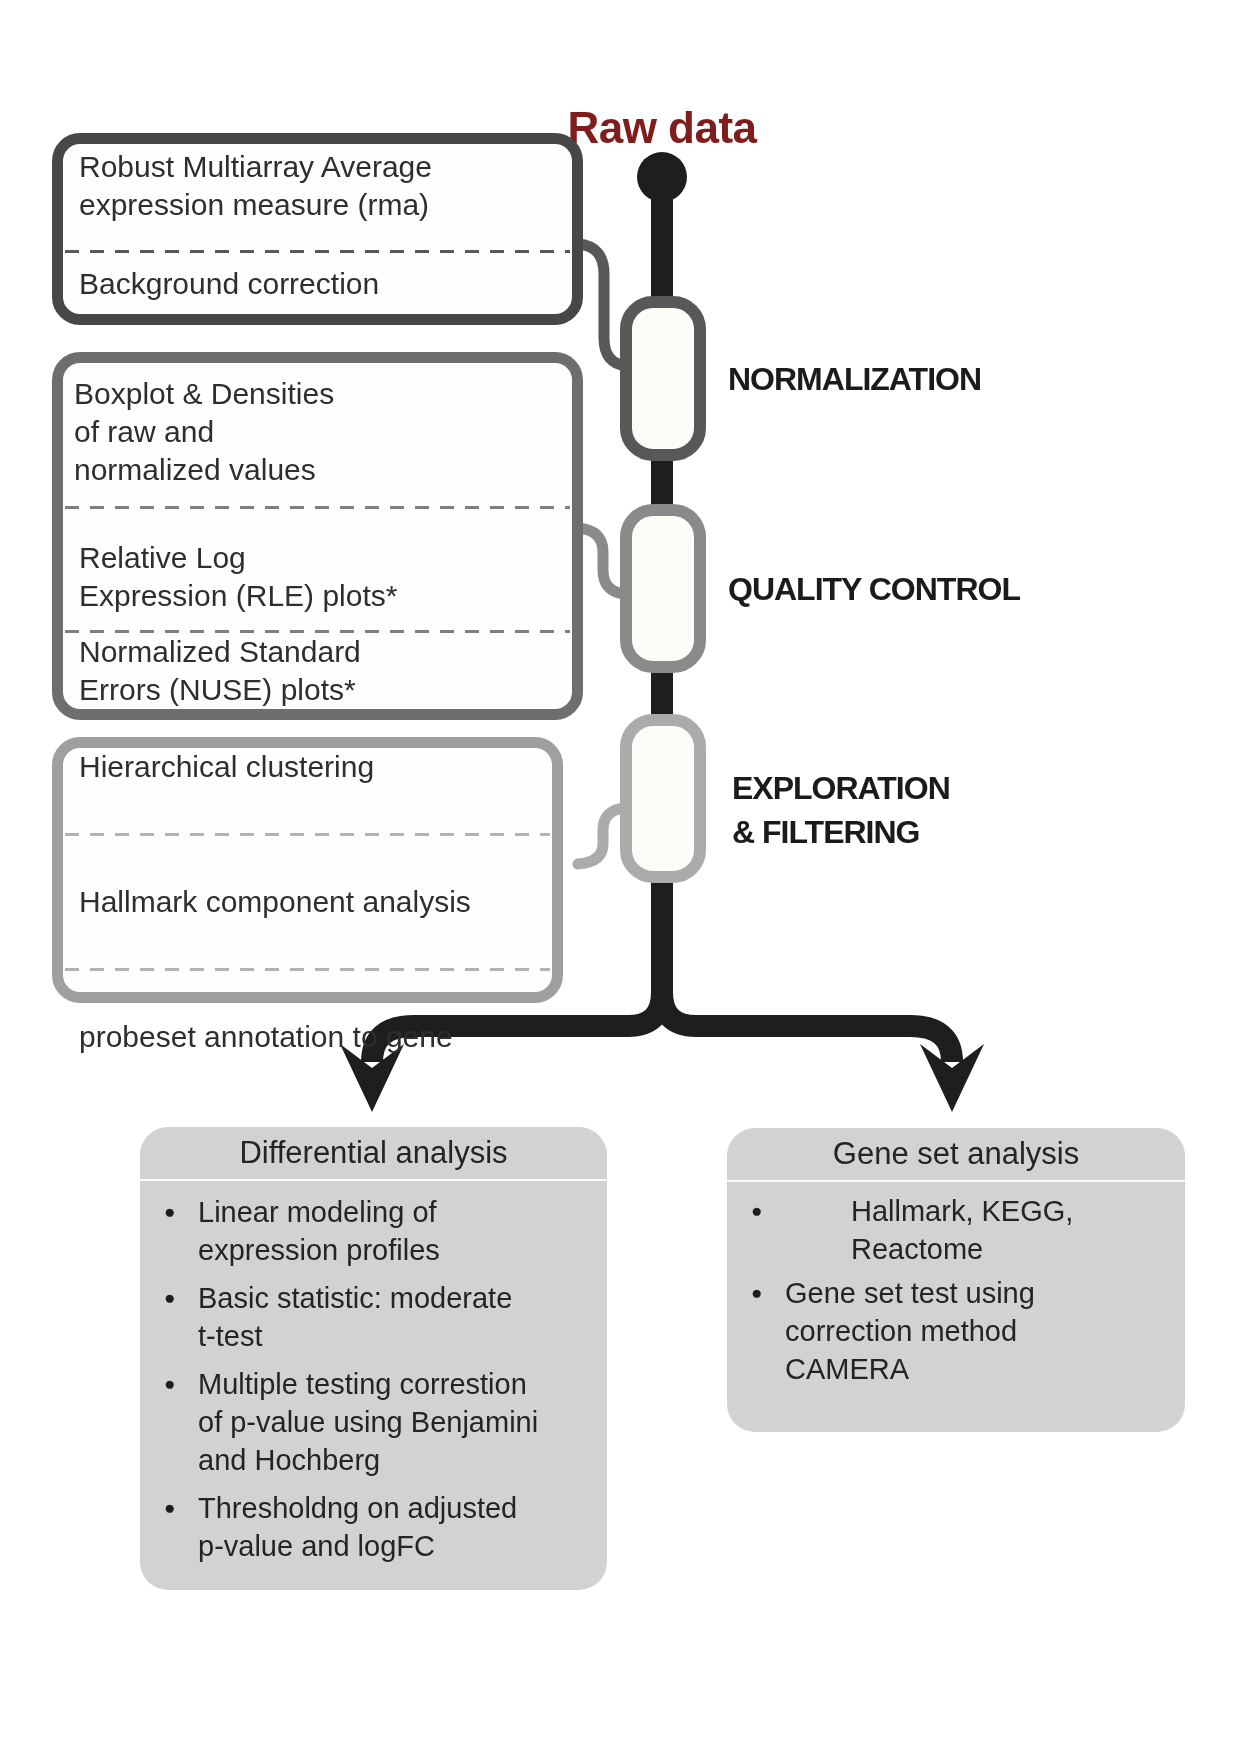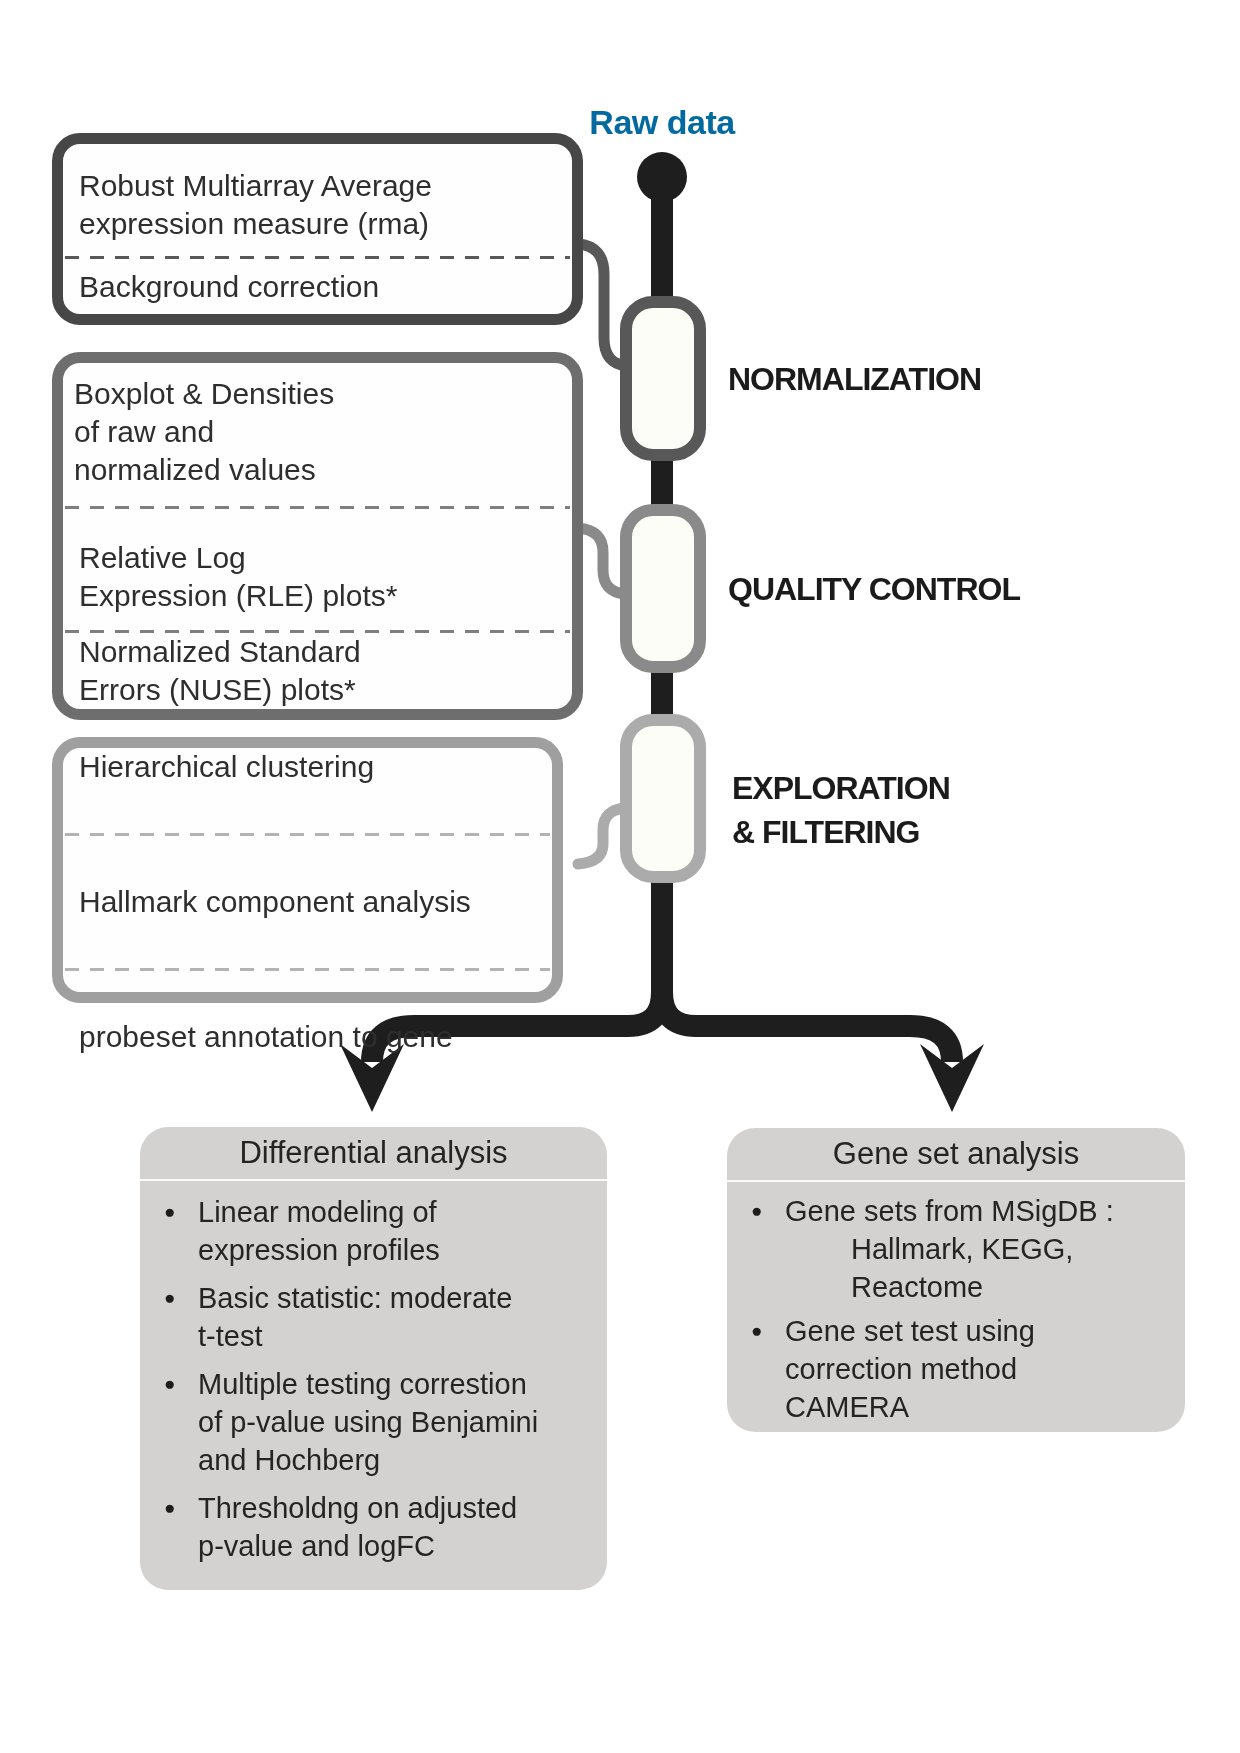--- a/index.html
+++ b/index.html
@@ -2,21 +2,21 @@
 <html style="--flow-black: #1e1e1e; --stage1-border: #474747; --stage1-node: #585858; --stage2-border: #6e6e6e; --stage2-node: #8a8a8a; --stage3-border: #9f9f9f; --stage3-node: #ababab; --node-fill: #fdfdf7; --panel-fill: #d3d2d0;"><head>
 <meta charset="utf-8">
 <style>
   html,body{margin:0;padding:0;background:#ffffff;}
   body{font-family:"Liberation Sans","DejaVu Sans",sans-serif;}
   #canvas{position:relative;width:1240px;height:1753px;background:#ffffff;overflow:hidden;}
   #flow-svg{position:absolute;left:0;top:0;z-index:1;}
   .abs{position:absolute;z-index:2;}
 
   .rawdata{left:542px;top:103px;width:240px;text-align:center;
-    font-size:34px;font-weight:bold;color:#0369a1;letter-spacing:-0.5px;}
+    font-size:44px;font-weight:bold;color:#7f1d1d;letter-spacing:-0.5px;}
 
   .stepbox{box-sizing:border-box;background:#fefefe;border-style:solid;border-width:11px;
     border-radius:28px;display:flex;flex-direction:column;}
   .stepbox .srow{display:flex;flex-direction:column;justify-content:center;padding-left:16px;
     font-size:30px;line-height:38px;color:#2e2e2e;}
   .dash{height:3px;flex:0 0 3px;margin:0 2px;}
   .dash.c1{background:repeating-linear-gradient(90deg,#585858 0 14px,transparent 14px 25px);}
   .dash.c2{background:repeating-linear-gradient(90deg,#7f7f7f 0 14px,transparent 14px 25px);}
   .dash.c3{background:repeating-linear-gradient(90deg,#b3b3b3 0 14px,transparent 14px 25px);}
   .box1{border-color:#474747;}
@@ -54,21 +54,21 @@
     <path d="M 578 864 Q 603 862 603 844 L 603 830 Q 603 810 625 808" fill="none" stroke="var(--stage3-node,#ababab)" stroke-width="11" stroke-linecap="round"></path>
 
     <rect x="626" y="302" width="74" height="153" rx="27" fill="var(--node-fill,#fdfdf7)" stroke="var(--stage1-node,#585858)" stroke-width="12"></rect>
     <rect x="626" y="510" width="74" height="157" rx="27" fill="var(--node-fill,#fdfdf7)" stroke="var(--stage2-node,#8a8a8a)" stroke-width="12"></rect>
     <rect x="626" y="720" width="74" height="157" rx="27" fill="var(--node-fill,#fdfdf7)" stroke="var(--stage3-node,#ababab)" stroke-width="12"></rect>
   </svg>
 
   <div class="abs rawdata">Raw data</div>
 
   <div class="abs stepbox box1" style="left:52px;top:133px;width:531px;height:192px;">
-    <div class="srow" style="height:102px;justify-content:center;padding-top:10px;">
+    <div class="srow" style="height:102px;justify-content:flex-start;padding-top:4px;">
       <div>Robust Multiarray Average</div>
       <div>expression measure (rma)</div>
     </div>
     <div class="dash c1"></div>
     <div class="srow" style="flex:1;">
       <div>Background correction</div>
     </div>
   </div>
 
   <div class="abs stepbox box2" style="left:52px;top:352px;width:531px;height:368px;">
@@ -144,21 +144,20 @@
       </div>
     </div>
   </div>
 
   <div class="abs panel" style="left:727px;top:1128px;width:458px;height:304px;">
     <div class="phead">Gene set analysis</div>
     <div class="pbody" style="padding-top:10px;">
       <div class="bullet" style="margin-bottom:6px;">
         <span class="bdot">●</span>
         <div class="blines">
-          <div>Gene sets from MSigDB :</div>
           <div class="indent">Hallmark, KEGG,</div>
           <div class="indent">Reactome</div>
         </div>
       </div>
       <div class="bullet">
         <span class="bdot">●</span>
         <div class="blines">
           <div>Gene set test using</div>
           <div>correction method</div>
           <div>CAMERA</div>

